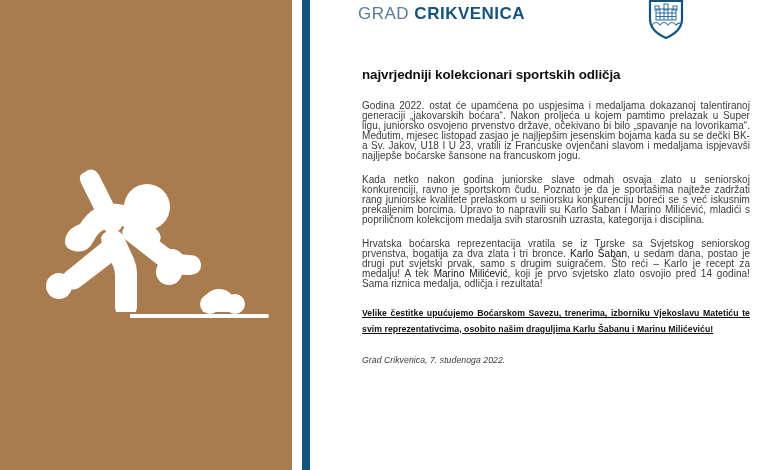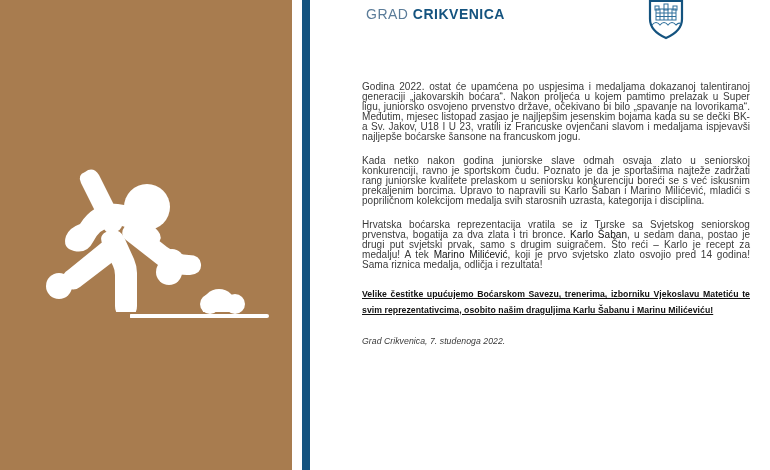--- a/index.html
+++ b/index.html
@@ -68,23 +68,23 @@
   }
 
   .masthead {
     position: relative;
     height: 34px;
     padding: 4px 22px 0 52px;
     box-sizing: border-box;
   }
   .wordmark {
     position: absolute;
-    left: 56px;
+    left: 48px;
     top: 3px;
-    font-size: 14px;
+    font-size: 17px;
     letter-spacing: 0.5px;
     line-height: 22px;
     white-space: nowrap;
   }
   .wordmark .grad {
     color: #5b7c99;
     font-weight: 400;
   }
   .wordmark .crikvenica {
     color: #14537f;
@@ -218,20 +218,21 @@
         <g fill="none" stroke="#2f6f9b" stroke-width="1.1">
           <path d="M4 25 Q8 20 12 25 Q16 20 20 25 Q24 20 28 25 Q31 22 33 24"></path>
         </g>
       </svg>
     </div>
 
     <div class="doc">
 
       <h1 class="headline">
         <br>
+        <span>najvrjedniji kolekcionari sportskih odličja</span>
       </h1>
 
       <p class="body first">Godina 2022. ostat će upamćena po uspjesima i medaljama dokazanoj talentiranoj generaciji „jakovarskih boćara“. Nakon proljeća u kojem pamtimo prelazak u Super ligu, juniorsko osvojeno prvenstvo države, očekivano bi bilo „spavanje na lovorikama“. Međutim, mjesec listopad zasjao je najljepšim jesenskim bojama kada su se dečki BK-a Sv. Jakov, U18 I U 23, vratili iz Francuske ovjenčani slavom i medaljama ispjevavši najljepše boćarske šansone na francuskom jogu.</p>
 
       <p class="body">Kada netko nakon godina juniorske slave odmah osvaja zlato u seniorskoj konkurenciji, ravno je sportskom čudu. Poznato je da je sportašima najteže zadržati rang juniorske kvalitete prelaskom u seniorsku konkurenciju boreći se s već iskusnim prekaljenim borcima. Upravo to napravili su Karlo Šaban i Marino Milićević, mladići s popriličnom kolekcijom medalja svih starosnih uzrasta, kategorija i disciplina.</p>
 
       <p class="body"><span>Hrvatska boćarska reprezentacija vratila se iz Turske sa Svjetskog seniorskog prvenstva, bogatija za dva zlata i tri bronce. </span><b>Karlo Šaban</b><span>, u sedam dana, postao je drugi put svjetski prvak, samo s drugim suigračem. Što reći – Karlo je recept za medalju! A tek </span><b>Marino Milićević</b><span>, koji je prvo svjetsko zlato osvojio pred 14 godina! Sama riznica medalja, odličja i rezultata!</span></p>
 
 
       <p class="closing">Velike čestitke upućujemo Boćarskom Savezu, trenerima, izborniku Vjekoslavu Matetiću te svim reprezentativcima, osobito našim draguljima Karlu Šabanu i Marinu Milićeviću!</p>

